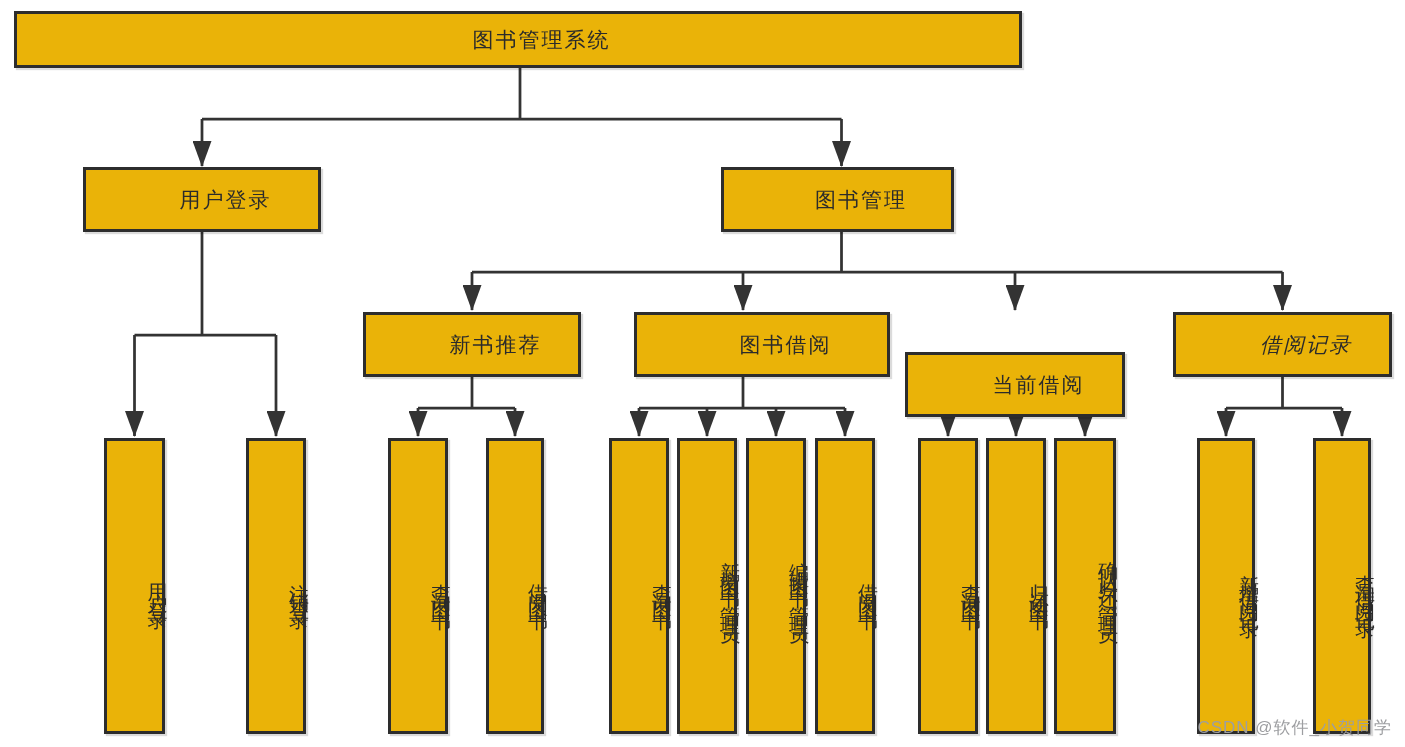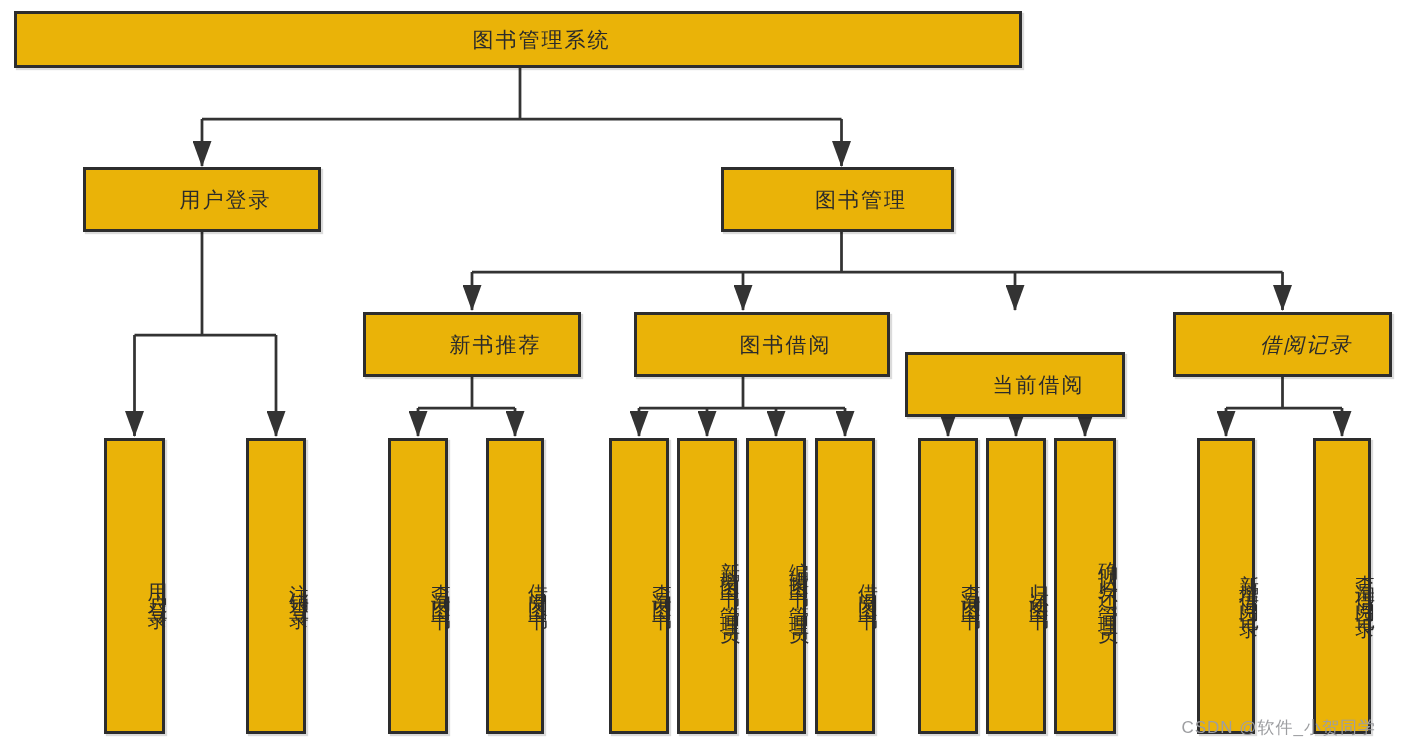--- a/index.html
+++ b/index.html
@@ -30,21 +30,21 @@
   .vlabel{
     writing-mode:vertical-rl;
     text-orientation:mixed;
     font-size:20px;
     letter-spacing:9px;
     color:#2b2b2b;
     line-height:1;
   }
   .watermark{
     position:absolute;
-    right:29px;bottom:8px;
+    right:13px;bottom:8px;
     font-size:17px;
     letter-spacing:1px;
     color:#9d9ea1;
     white-space:nowrap;
   }
   
   .b-root{left:14px;top:11px;width:1008px;height:57px;}
   .b-ul  {left:83px; top:167px;width:238px;height:65px;}
   .b-bm  {left:721px;top:167px;width:233px;height:65px;}
   .b-l3a {left:363px;top:312px;width:218px;height:65px;}

